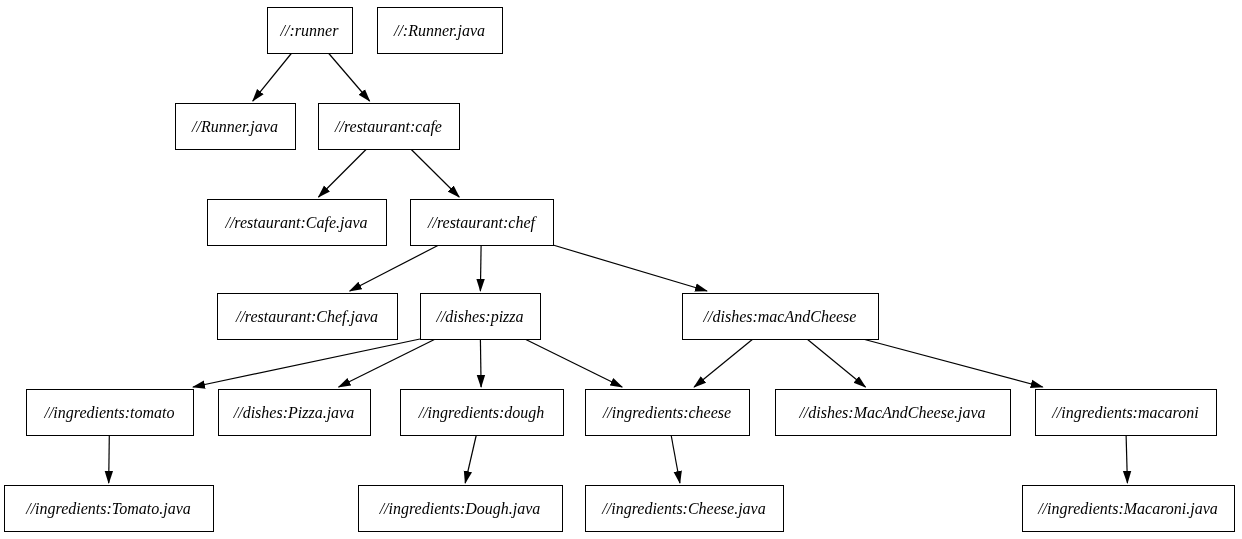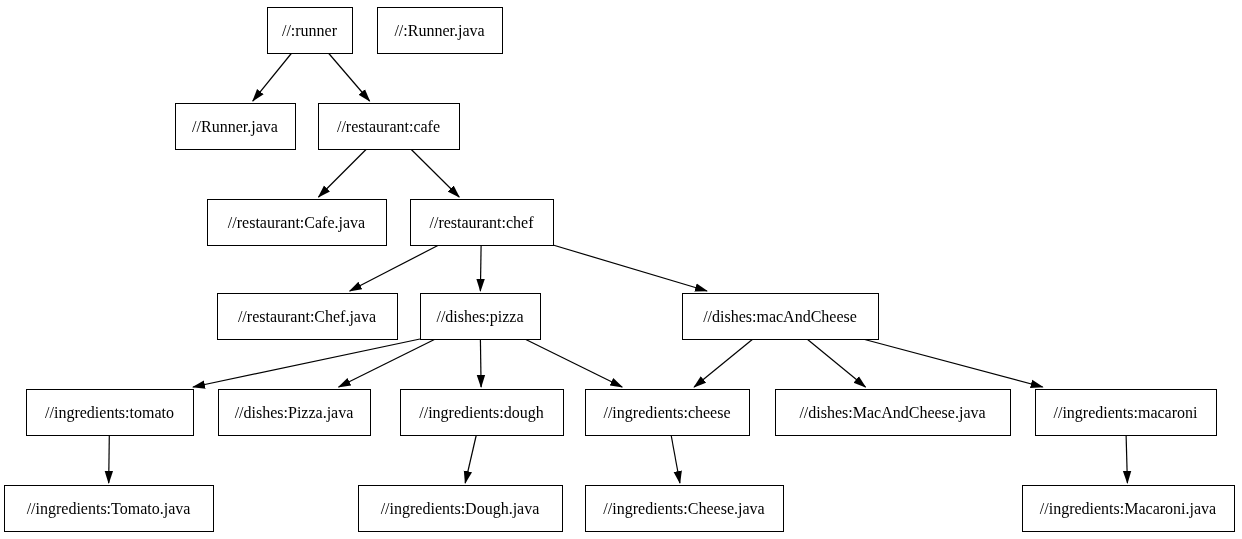--- a/index.html
+++ b/index.html
@@ -6,20 +6,21 @@
     margin: 0;
     padding: 0;
     background: #ffffff;
   }
   #canvas-wrap {
     position: relative;
     width: 1242px;
     height: 539px;
     background: #fca5a5;
     overflow: hidden;
+    font-style: italic;
   }
   svg text.node-label {
     font-family: "Liberation Serif", "DejaVu Serif", serif;
     font-size: 16px;
     fill: #000000;
     text-anchor: middle;
   }
   svg rect.node-box {
     shape-rendering: crispEdges;
   }

